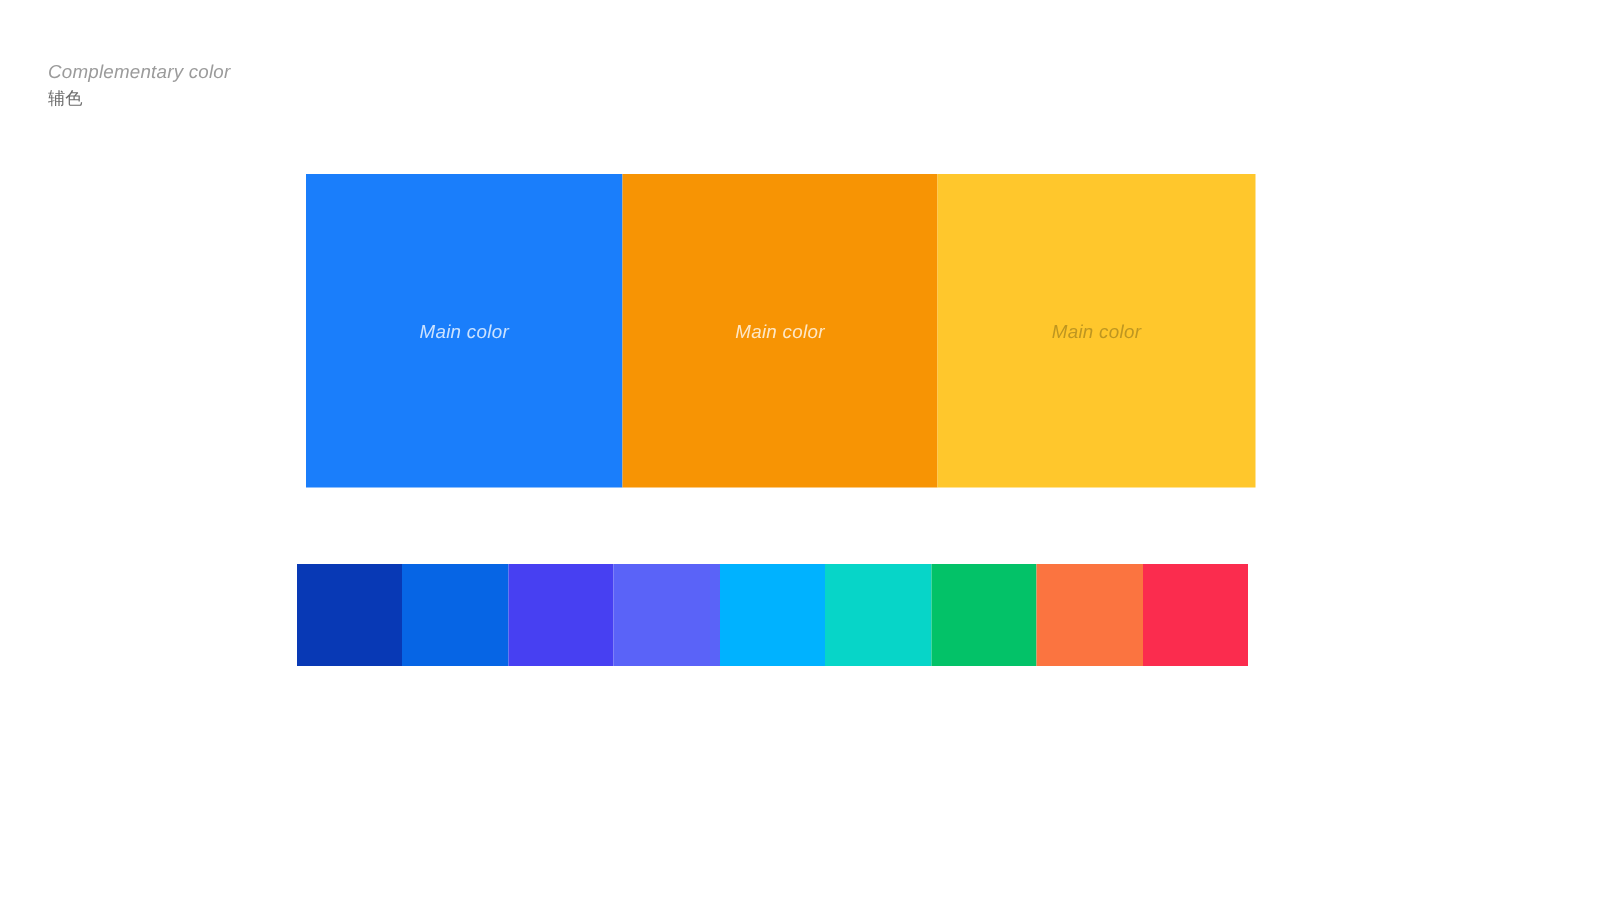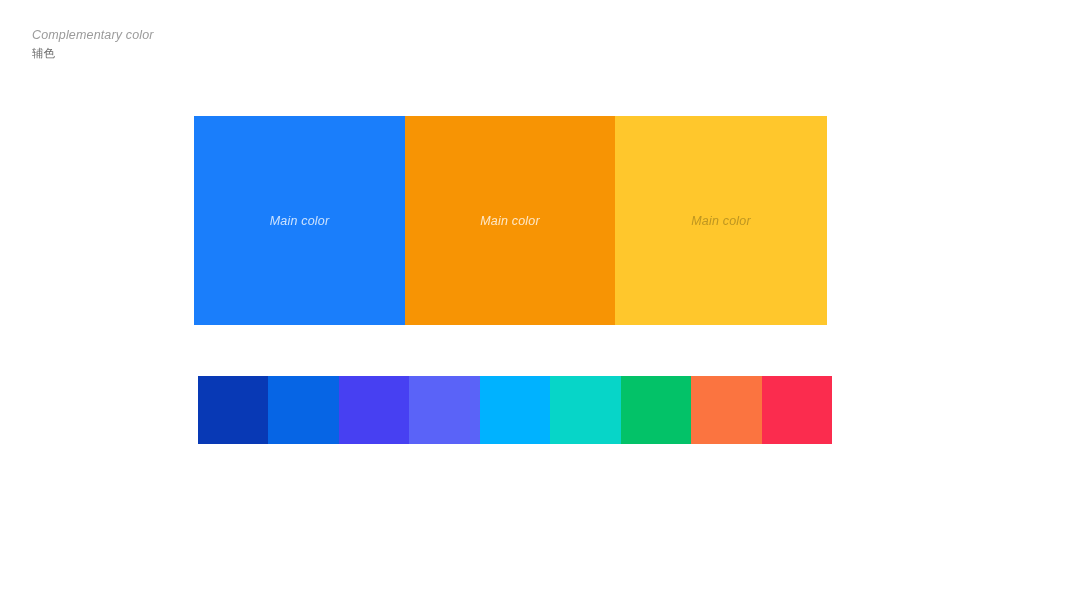--- a/index.html
+++ b/index.html
@@ -13,21 +13,21 @@
     background: #ffffff;
     font-family: "Liberation Sans", sans-serif;
     overflow: hidden;
     position: relative;
   }
 
   
   .page-header {
     position: absolute;
     left: 32px;
-    top: 27px;
+    top: 40px;
   }
   .header-title-en {
     font-family: "Liberation Sans", sans-serif;
     font-style: italic;
     font-size: 12.5px;
     line-height: 16px;
     color: #9b9b9b;
     letter-spacing: 0.15px;
     white-space: nowrap;
   }
@@ -36,21 +36,21 @@
     font-size: 11.5px;
     line-height: 16px;
     color: #6d6d6d;
     margin-top: 2px;
     white-space: nowrap;
   }
 
   
   .main-color-band {
     position: absolute;
-    left: 194px;
+    left: 204px;
     top: 116px;
     width: 633px;
     height: 209px;
     display: flex;
   }
   .main-color-block {
     height: 100%;
     display: flex;
     align-items: center;
     justify-content: center;

